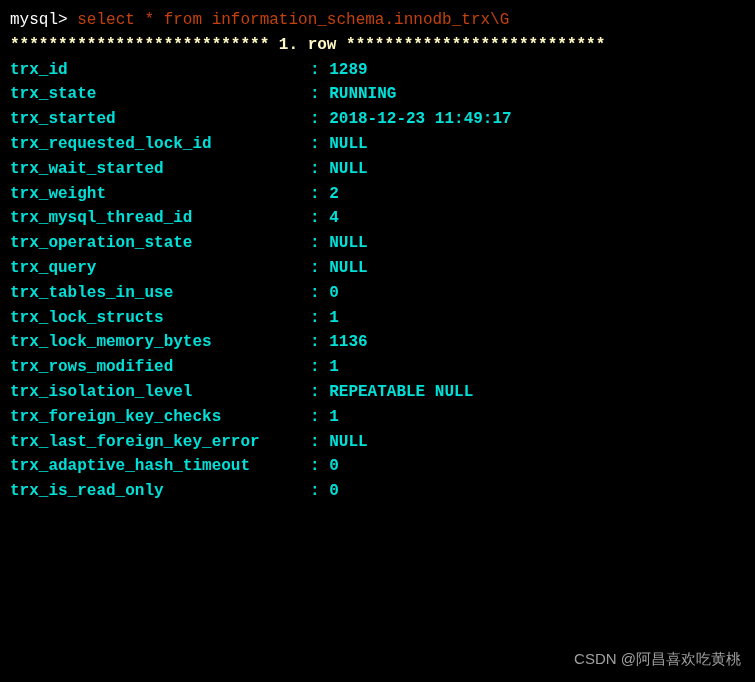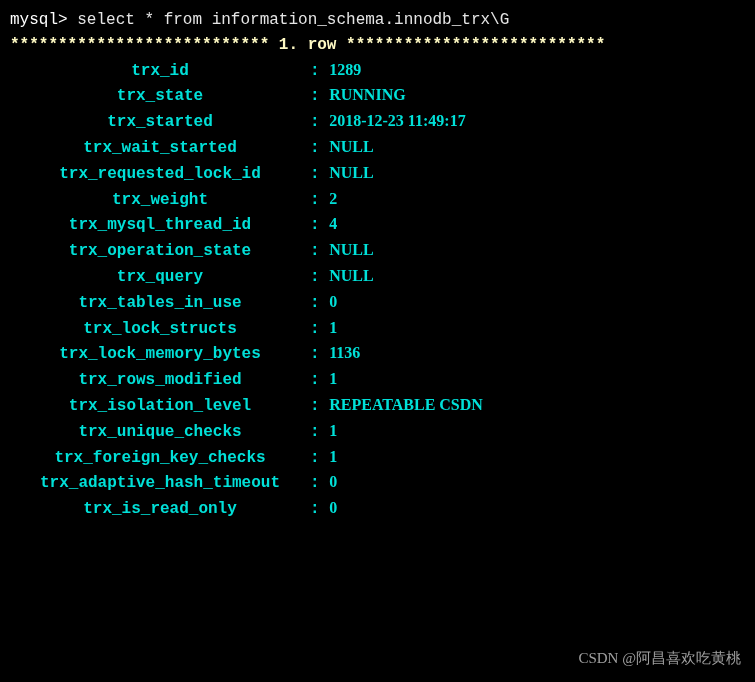--- a/index.html
+++ b/index.html
@@ -15,83 +15,82 @@
       padding: 8px 10px;
       width: 755px;
       height: 682px;
       position: relative;
       overflow: hidden;
     }
     .prompt {
       color: #ffffff;
     }
     .keyword {
-      color: #e5e5e5;
+      color: #c2410c;
       font-weight: normal;
     }
     .header-row {
       color: #fef9c3;
       font-weight: bold;
     }
     .field-row {
       white-space: pre;
     }
     .field-label {
       color: #00e0d8;
       font-weight: bold;
       display: inline-block;
-      text-align: center;
+      text-align: left;
       width: 300px;
     }
     .field-colon {
       color: #00e0d8;
       font-weight: bold;
     }
     .field-value {
       color: #00e0d8;
       font-weight: bold;
-      font-family: Liberation Serif, serif;
     }
     .footer {
       color: #ffffff;
     }
     .watermark {
       position: absolute;
       bottom: 12px;
       right: 14px;
       color: #bbbbbb;
-      font-family: Liberation Serif, serif;
+      font-family: Liberation Sans, sans-serif;
       font-size: 15px;
       opacity: 0.85;
     }
   </style>
 </head>
 <body>
 
 <div>
   <div class="prompt">
     <span>mysql&gt;</span>
     <span class="keyword">select * from information_schema.innodb_trx\G</span>
   </div>
   <div class="header-row">*************************** 1. row ***************************</div>
   <div id="fields-container">
       <div class="field-row"><span class="field-label">trx_id</span><span class="field-colon">: </span><span class="field-value">1289</span></div>
       <div class="field-row"><span class="field-label">trx_state</span><span class="field-colon">: </span><span class="field-value">RUNNING</span></div>
       <div class="field-row"><span class="field-label">trx_started</span><span class="field-colon">: </span><span class="field-value">2018-12-23 11:49:17</span></div>
+      <div class="field-row"><span class="field-label">trx_requested_lock_id</span><span class="field-colon">: </span><span class="field-value">NULL</span></div>
       <div class="field-row"><span class="field-label">trx_wait_started</span><span class="field-colon">: </span><span class="field-value">NULL</span></div>
-      <div class="field-row"><span class="field-label">trx_requested_lock_id</span><span class="field-colon">: </span><span class="field-value">NULL</span></div>
       <div class="field-row"><span class="field-label">trx_weight</span><span class="field-colon">: </span><span class="field-value">2</span></div>
       <div class="field-row"><span class="field-label">trx_mysql_thread_id</span><span class="field-colon">: </span><span class="field-value">4</span></div>
       <div class="field-row"><span class="field-label">trx_operation_state</span><span class="field-colon">: </span><span class="field-value">NULL</span></div>
       <div class="field-row"><span class="field-label">trx_query</span><span class="field-colon">: </span><span class="field-value">NULL</span></div>
       <div class="field-row"><span class="field-label">trx_tables_in_use</span><span class="field-colon">: </span><span class="field-value">0</span></div>
       <div class="field-row"><span class="field-label">trx_lock_structs</span><span class="field-colon">: </span><span class="field-value">1</span></div>
       <div class="field-row"><span class="field-label">trx_lock_memory_bytes</span><span class="field-colon">: </span><span class="field-value">1136</span></div>
       <div class="field-row"><span class="field-label">trx_rows_modified</span><span class="field-colon">: </span><span class="field-value">1</span></div>
-      <div class="field-row"><span class="field-label">trx_isolation_level</span><span class="field-colon">: </span><span class="field-value">REPEATABLE CSDN</span></div>
-      <div class="field-row"><span class="field-label">trx_unique_checks</span><span class="field-colon">: </span><span class="field-value">1</span></div>
+      <div class="field-row"><span class="field-label">trx_isolation_level</span><span class="field-colon">: </span><span class="field-value">REPEATABLE NULL</span></div>
       <div class="field-row"><span class="field-label">trx_foreign_key_checks</span><span class="field-colon">: </span><span class="field-value">1</span></div>
+      <div class="field-row"><span class="field-label">trx_last_foreign_key_error</span><span class="field-colon">: </span><span class="field-value">NULL</span></div>
       <div class="field-row"><span class="field-label">trx_adaptive_hash_timeout</span><span class="field-colon">: </span><span class="field-value">0</span></div>
       <div class="field-row"><span class="field-label">trx_is_read_only</span><span class="field-colon">: </span><span class="field-value">0</span></div>
     </div>
 </div>
 
 <div class="watermark">CSDN @阿昌喜欢吃黄桃</div>
 
 </body></html>

